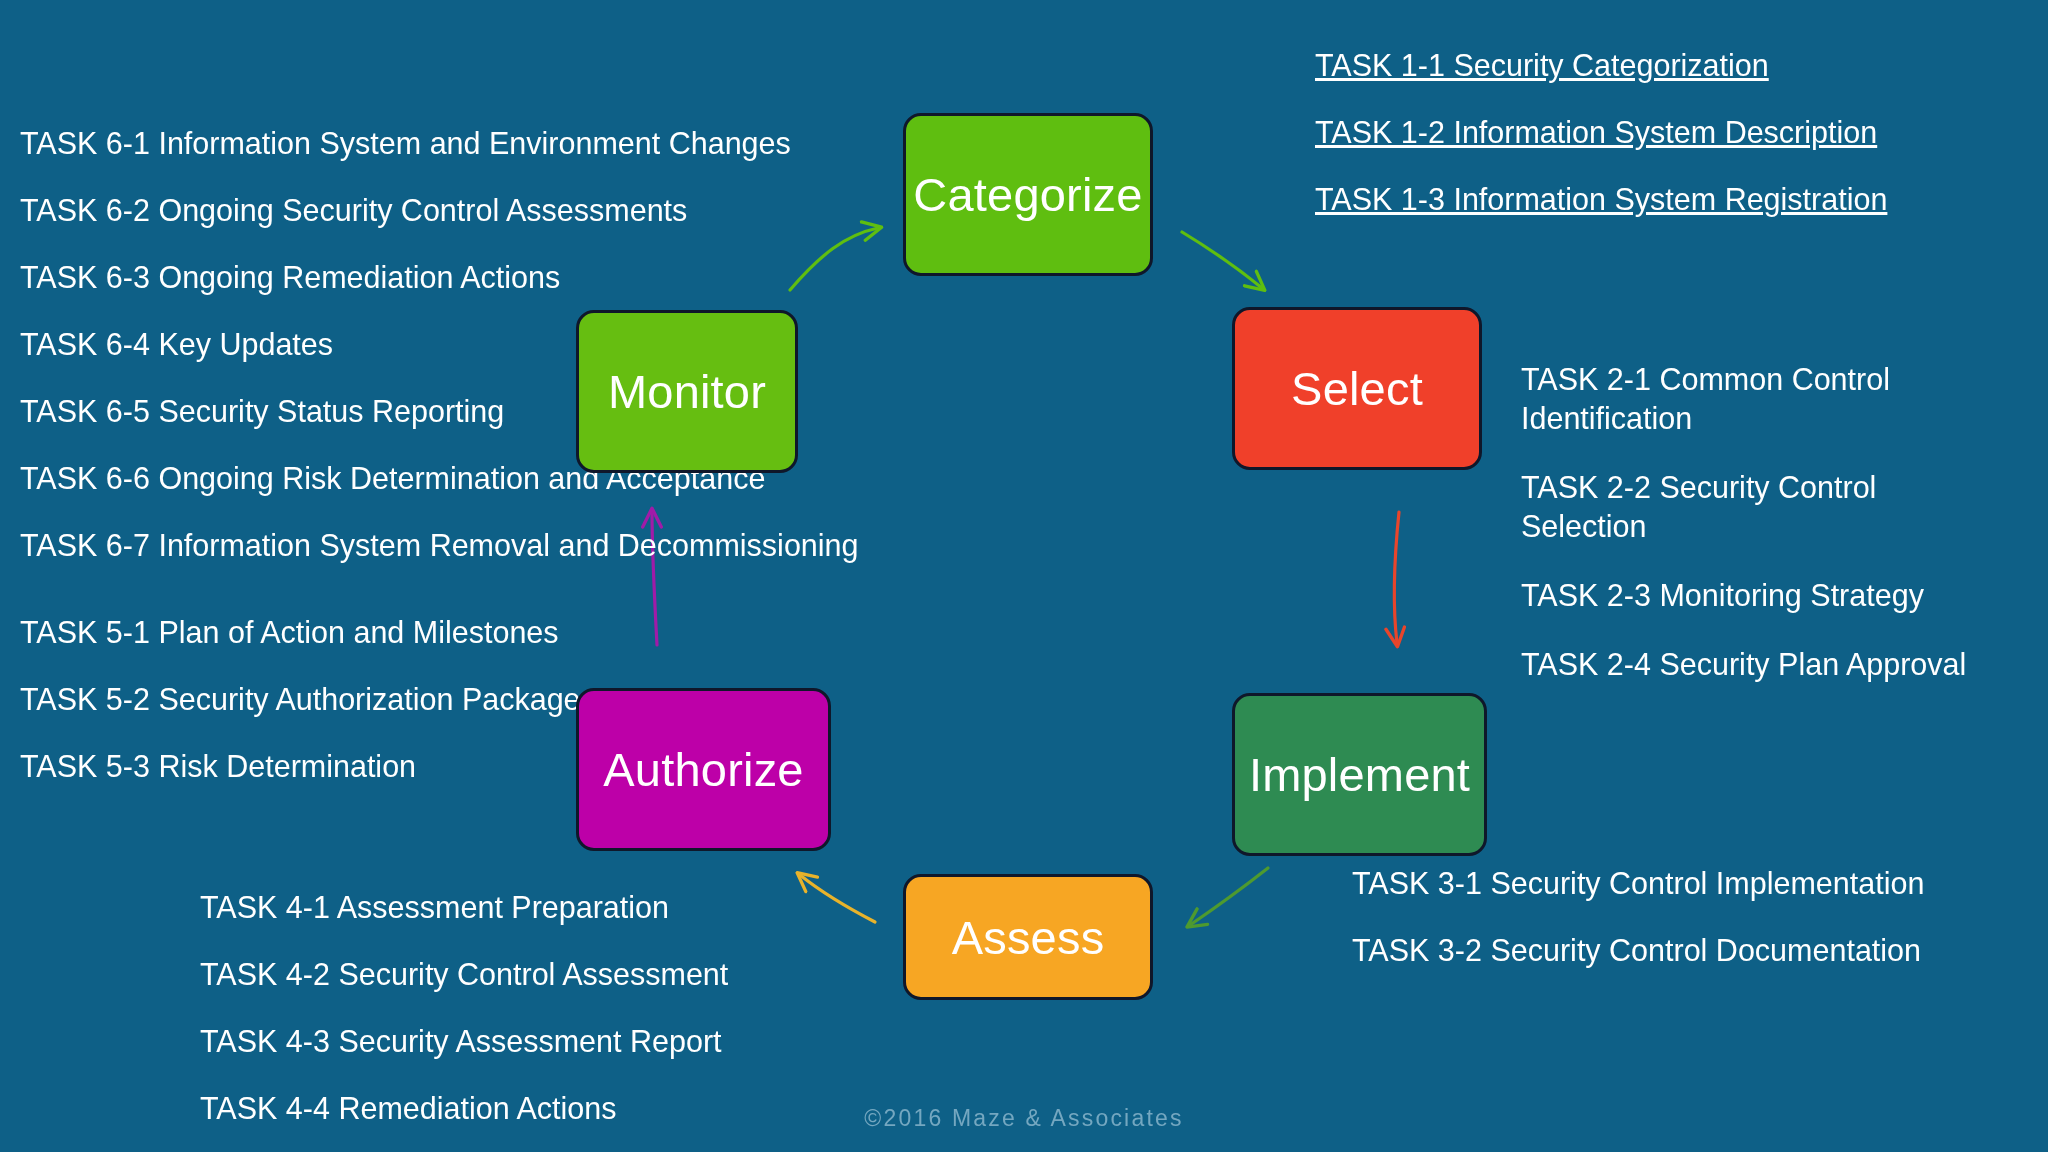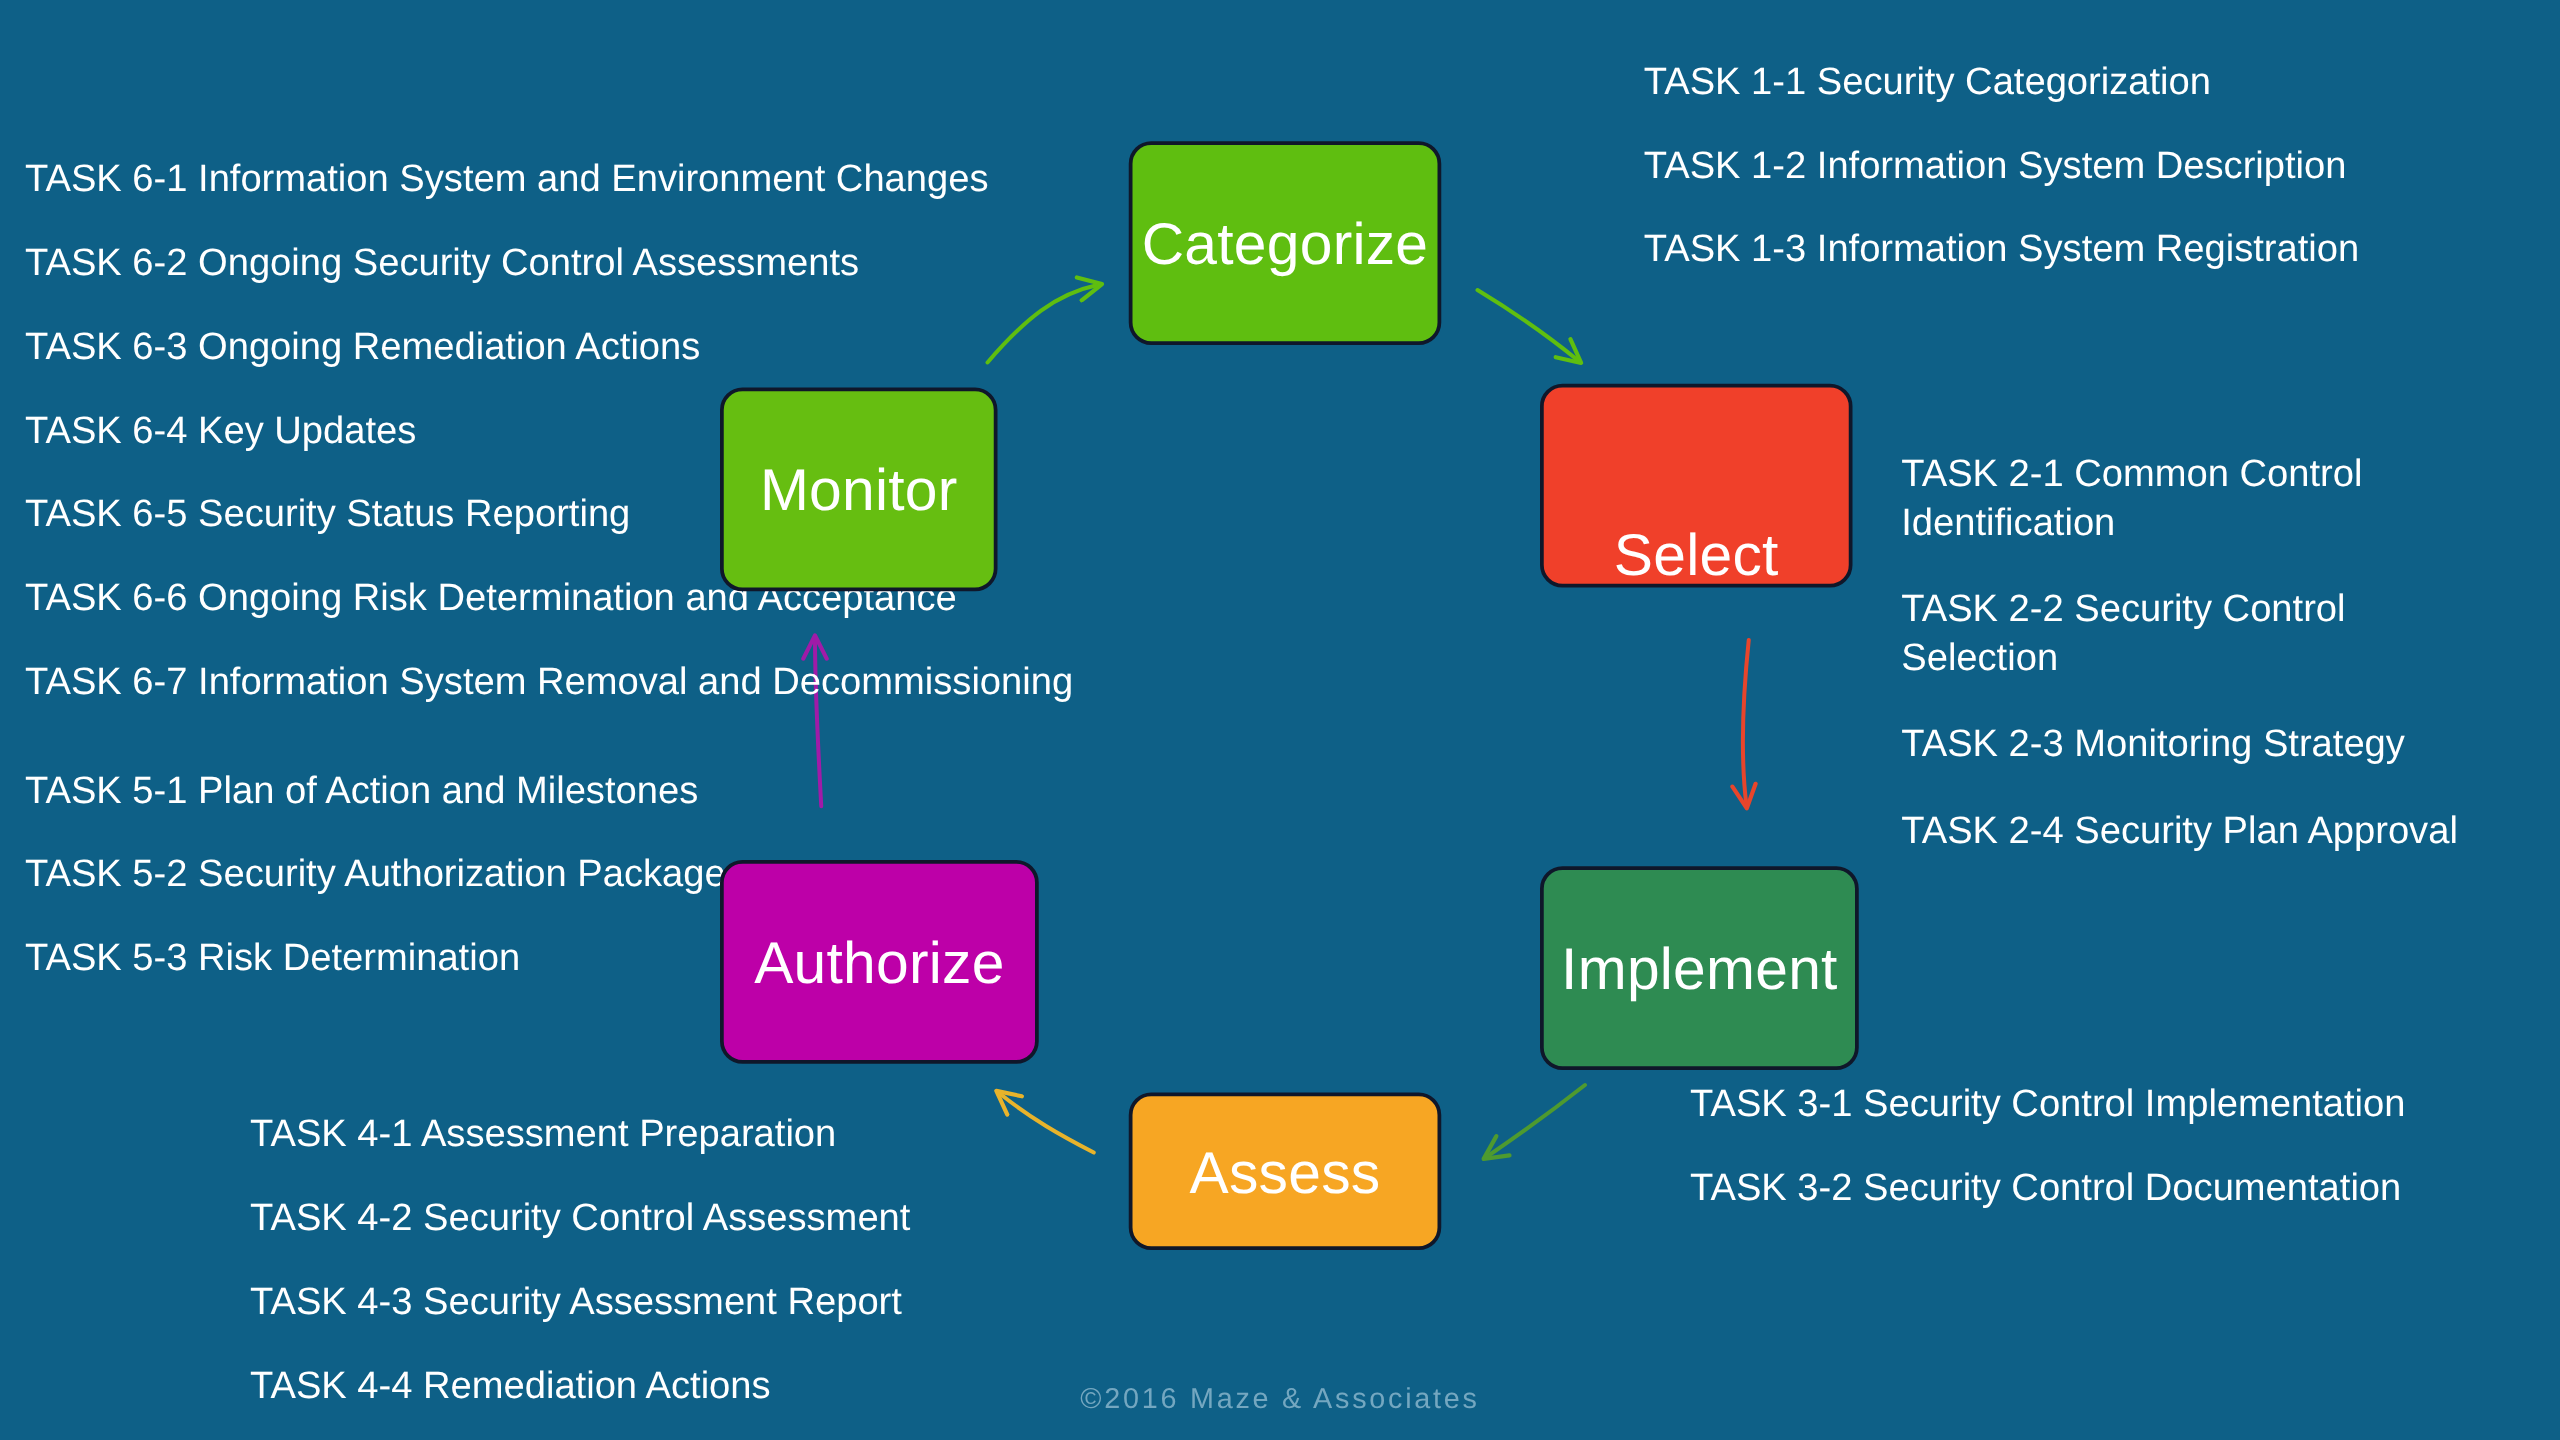--- a/index.html
+++ b/index.html
@@ -33,21 +33,21 @@
     line-height: 1;
   }
   .node-label { pointer-events: none; }
 
   #node-categorize {
     left: 903px; top: 113px; width: 250px; height: 163px;
     background: #5FBE10; font-size: 47px;
   }
   #node-select {
     left: 1232px; top: 307px; width: 250px; height: 163px;
-    background: #F0402A; font-size: 47px; align-items: flex-end;
+    background: #F0402A; font-size: 47px;
   }
   #node-implement {
     left: 1232px; top: 693px; width: 255px; height: 163px;
     background: #2E8B52; font-size: 47px;
   }
   #node-assess {
     left: 903px; top: 874px; width: 250px; height: 126px;
     background: #F7A623; font-size: 47px;
   }
   #node-authorize {
@@ -75,21 +75,21 @@
 
   
   #tasks-authorize { left: 20px; top: 617px; }
   #tasks-authorize .task { margin-bottom: 36.5px; }
 
   
   #tasks-assess { left: 200px; top: 892px; }
   #tasks-assess .task { margin-bottom: 36.5px; }
 
   
-  #tasks-categorize { left: 1315px; top: 50px; }
+  #tasks-categorize { left: 1315px; top: 50px; text-decoration: underline; }
   #tasks-categorize .task { margin-bottom: 36.5px; }
 
   
   #tasks-select { left: 1505px; top: 360px; width: 470px; white-space: normal; }
   #tasks-select .task { margin-bottom: 30px; line-height: 1.28; margin-left: 16px; }
 
   
   #tasks-implement { left: 1352px; top: 868px; }
   #tasks-implement .task { margin-bottom: 36.5px; }
 

